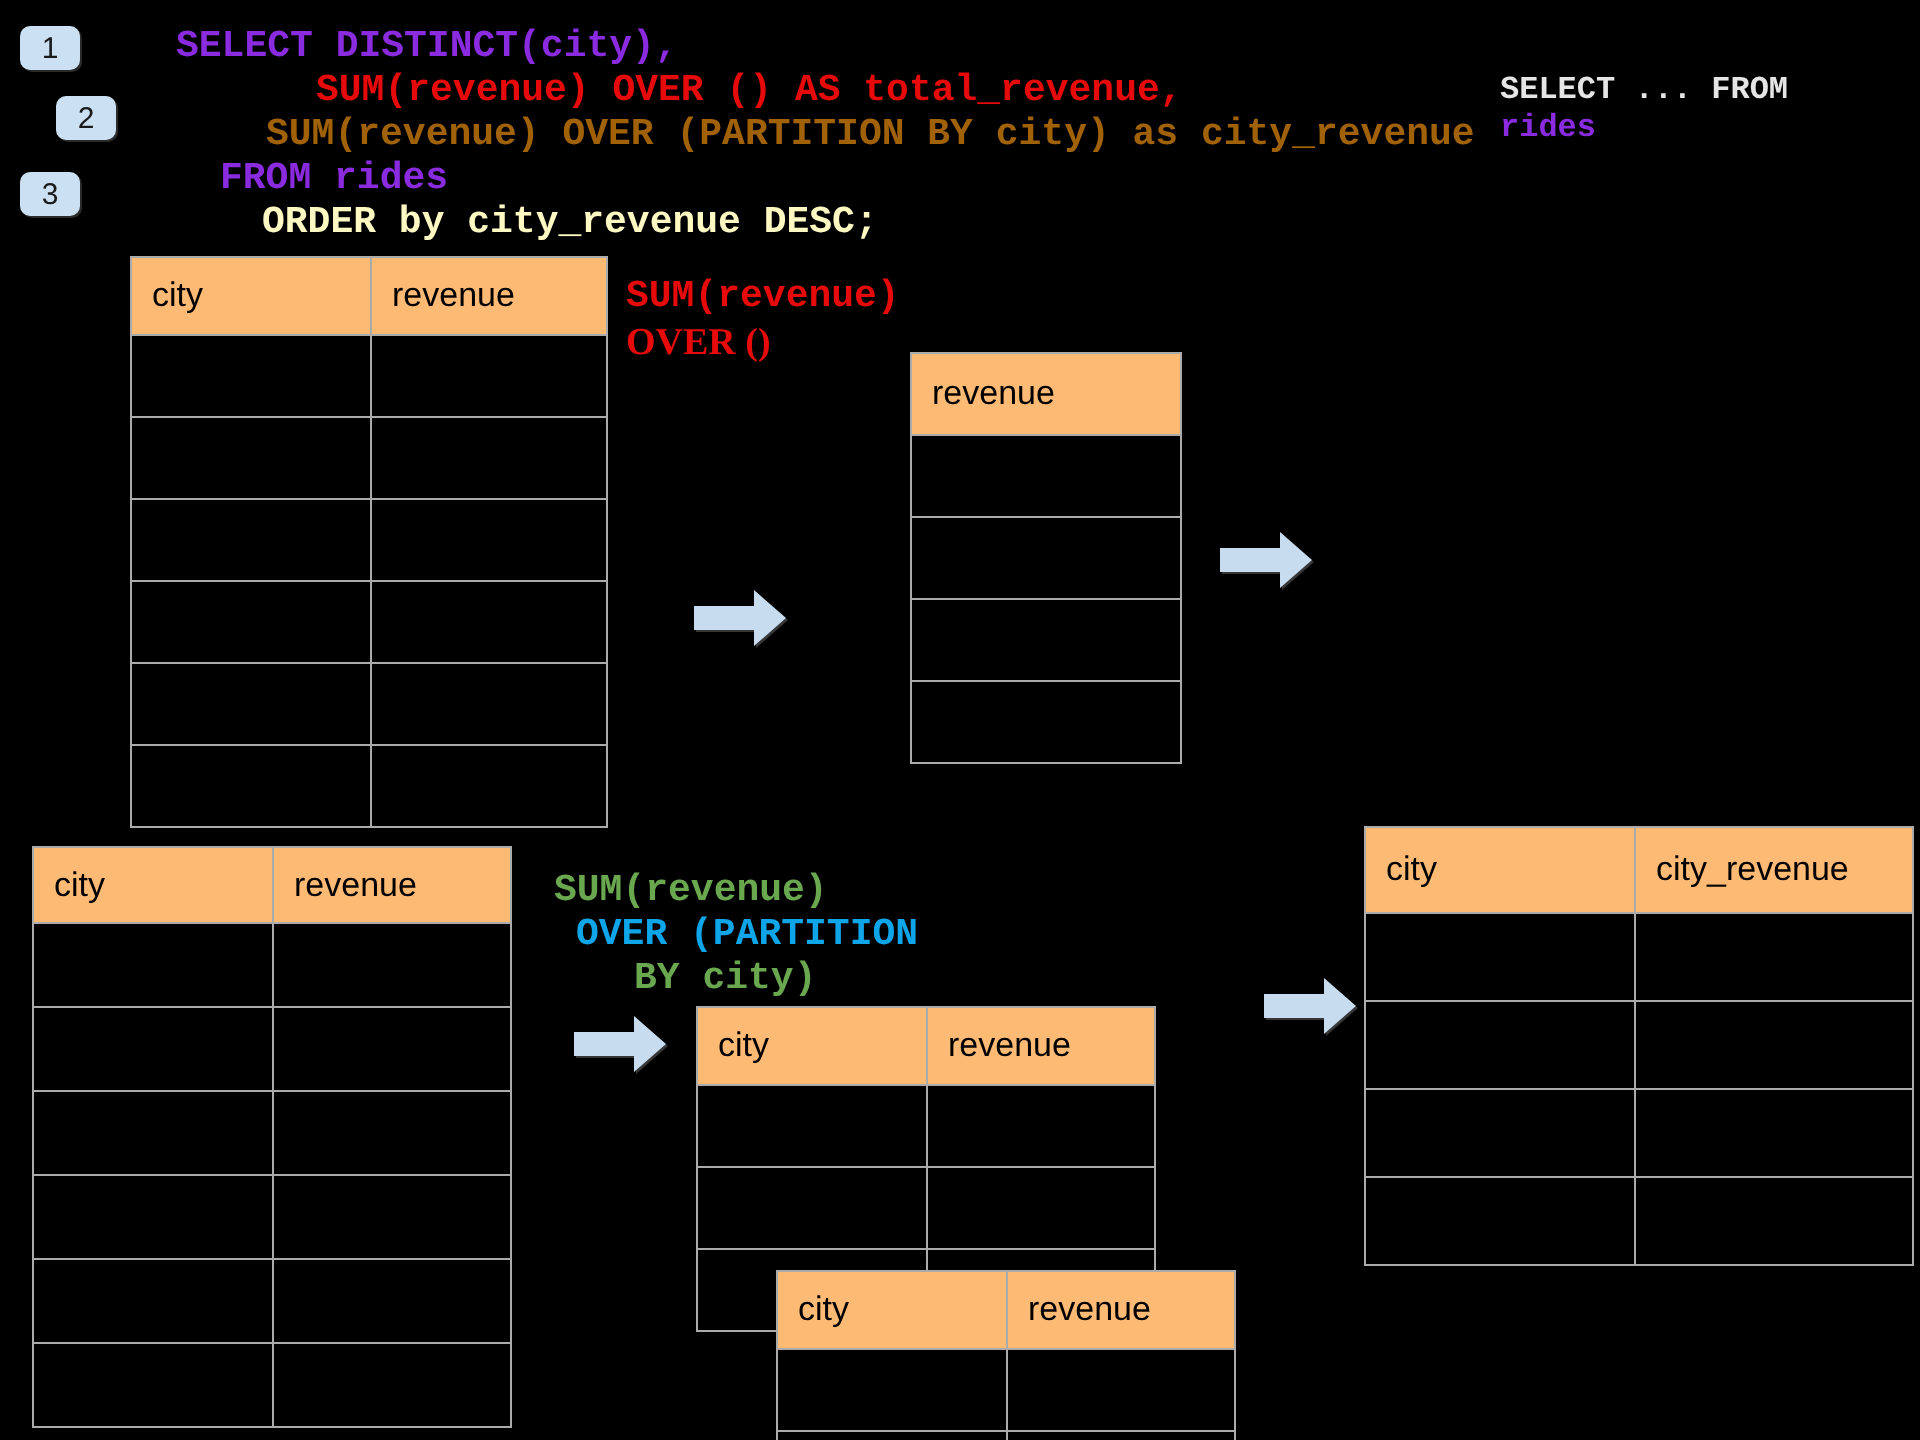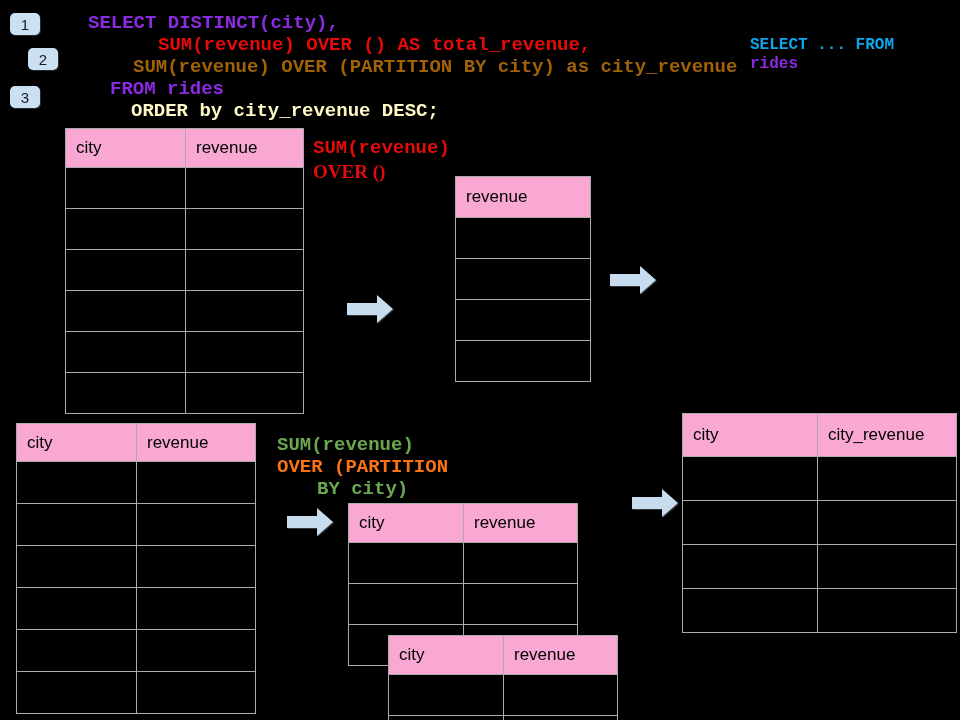--- a/index.html
+++ b/index.html
@@ -60,21 +60,21 @@
     background: #000;
   }
   table.dtable th, table.dtable td {
     border: 1px solid #ABABAB;
     padding: 0 0 0 10px;
     text-align: left;
     vertical-align: middle;
     overflow: hidden;
   }
   table.dtable th {
-    background: #f9a8d4;
+    background: #fdba74;
     color: #000;
     font-size: 17px;
     font-weight: 400;
   }
   table.dtable td { background: #000; }
 
   .t1 { left: 65px;  top: 128px; width: 238px; }
   .t1 th { height: 38px; } .t1 td { height: 40px; }
   .t2 { left: 455px; top: 176px; width: 135px; }
   .t2 th { height: 40px; } .t2 td { height: 40px; }
@@ -106,32 +106,32 @@
 
   <div>
     <div class="code-line cl0" style="color: rgb(139, 43, 224);">SELECT DISTINCT(city),</div>
     <div class="code-line cl1" style="color: rgb(230, 10, 10);">SUM(revenue) OVER () AS total_revenue,</div>
     <div class="code-line cl2" style="color: #a16207; font-family: Liberation Mono, monospace;">SUM(revenue) OVER (PARTITION BY city) as city_revenue</div>
     <div class="code-line cl3" style="color: rgb(139, 43, 224);">FROM rides</div>
     <div class="code-line cl4" style="color: #fef9c3; margin-left: 21px;">ORDER by city_revenue DESC;</div>
   </div>
 
   <div>
-    <div class="note-line nl0" style="color: #0ea5e9;">SELECT ... FROM</div>
+    <div class="note-line nl0" style="color: #e5e5e5;">SELECT ... FROM</div>
     <div class="note-line nl1" style="color: rgb(139, 43, 224);">rides</div>
   </div>
 
   <div>
     <div class="annot-line ar0" style="color: rgb(230, 10, 10);">SUM(revenue)</div>
     <div class="annot-line ar1" style="color: rgb(230, 10, 10); font-family: Liberation Serif, serif;">OVER ()</div>
   </div>
 
   <div>
     <div class="annot-line ag0" style="color: rgb(106, 168, 79);">SUM(revenue)</div>
-    <div class="annot-line ag1" style="color: #f97316;">OVER (PARTITION</div>
+    <div class="annot-line ag1" style="color: #0ea5e9; margin-left: 11px;">OVER (PARTITION</div>
     <div class="annot-line ag2" style="color: rgb(106, 168, 79);">BY city)</div>
   </div>
 
   <table class="dtable t1">
     <colgroup>
         <col style="width:120px">
         <col style="width:118px">
       </colgroup>
     <thead>
         <tr>

